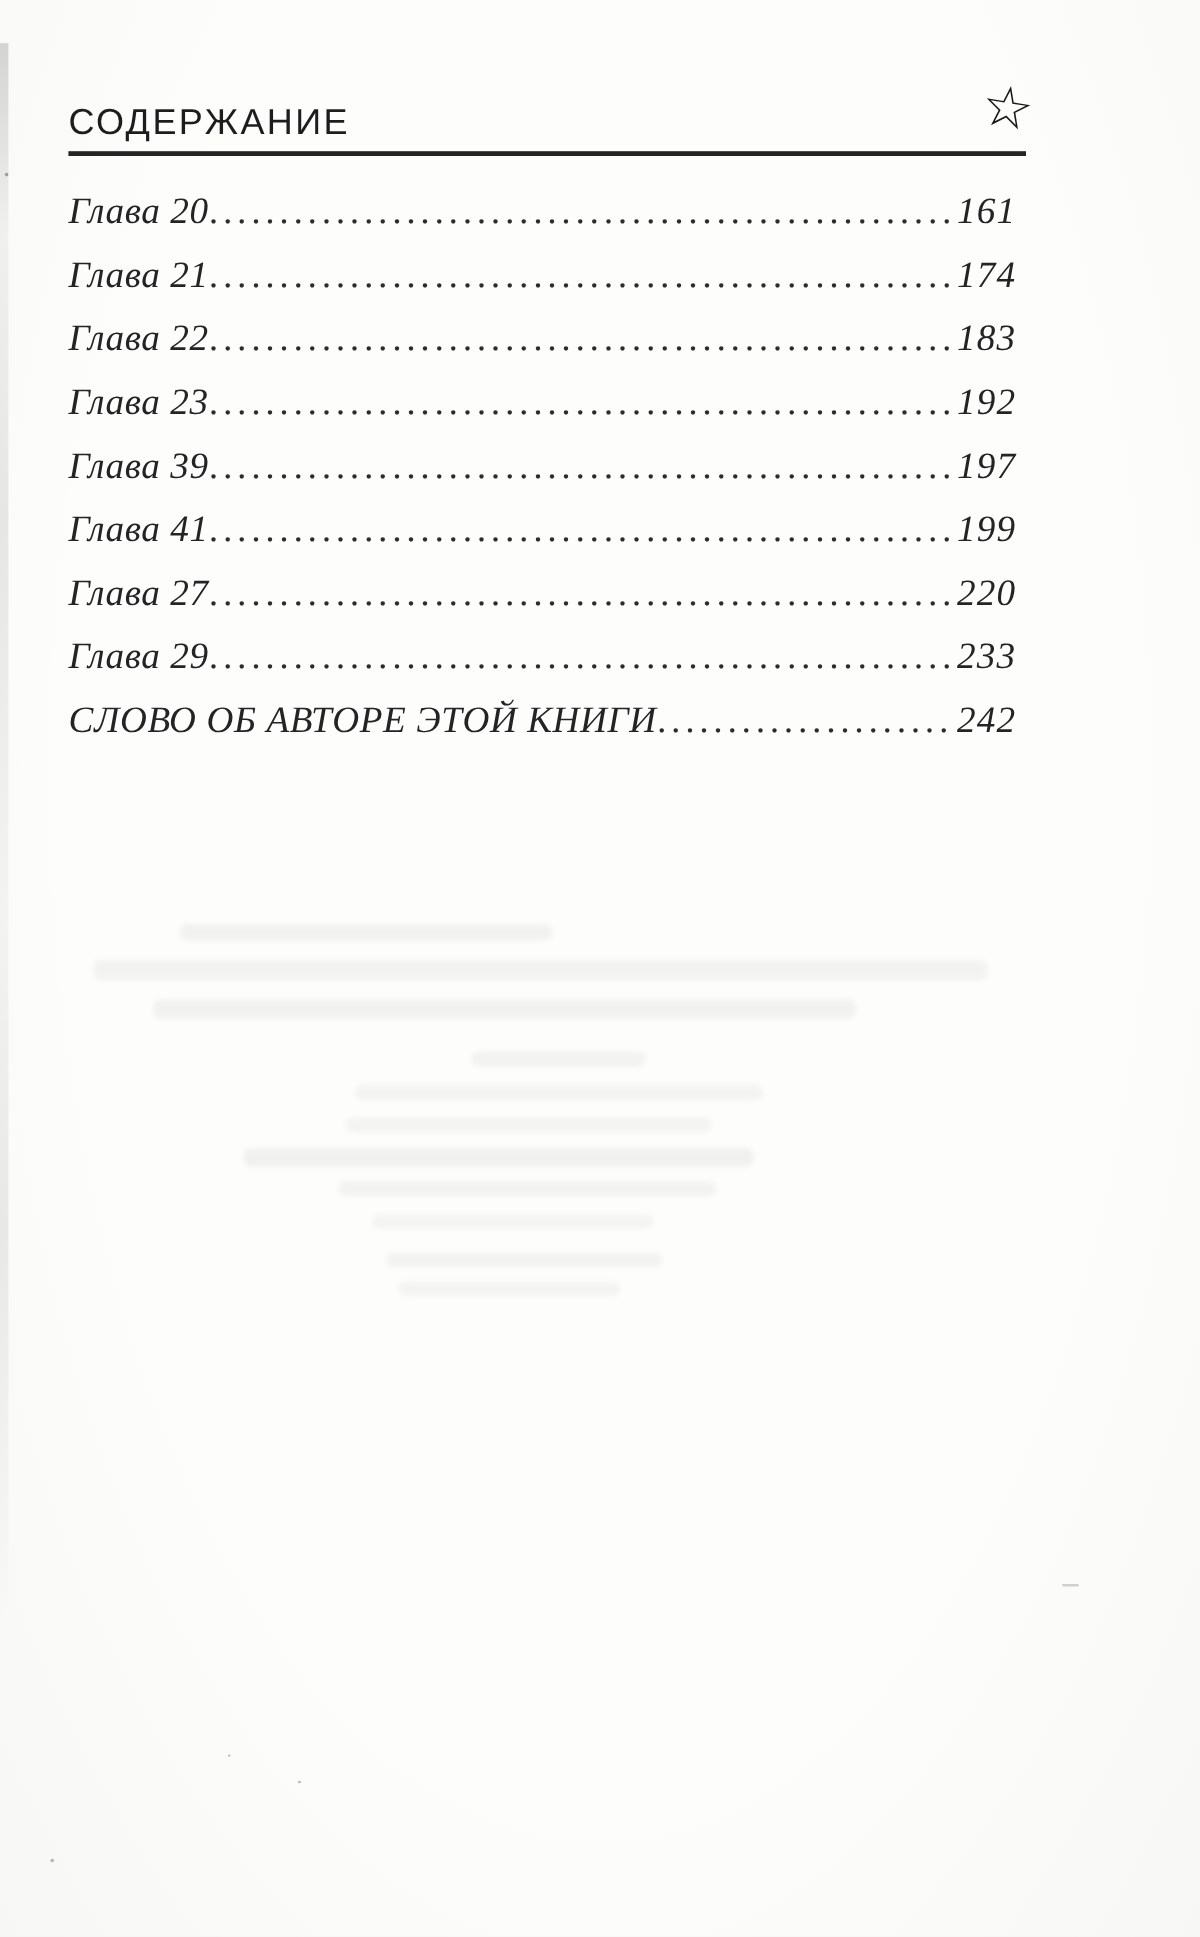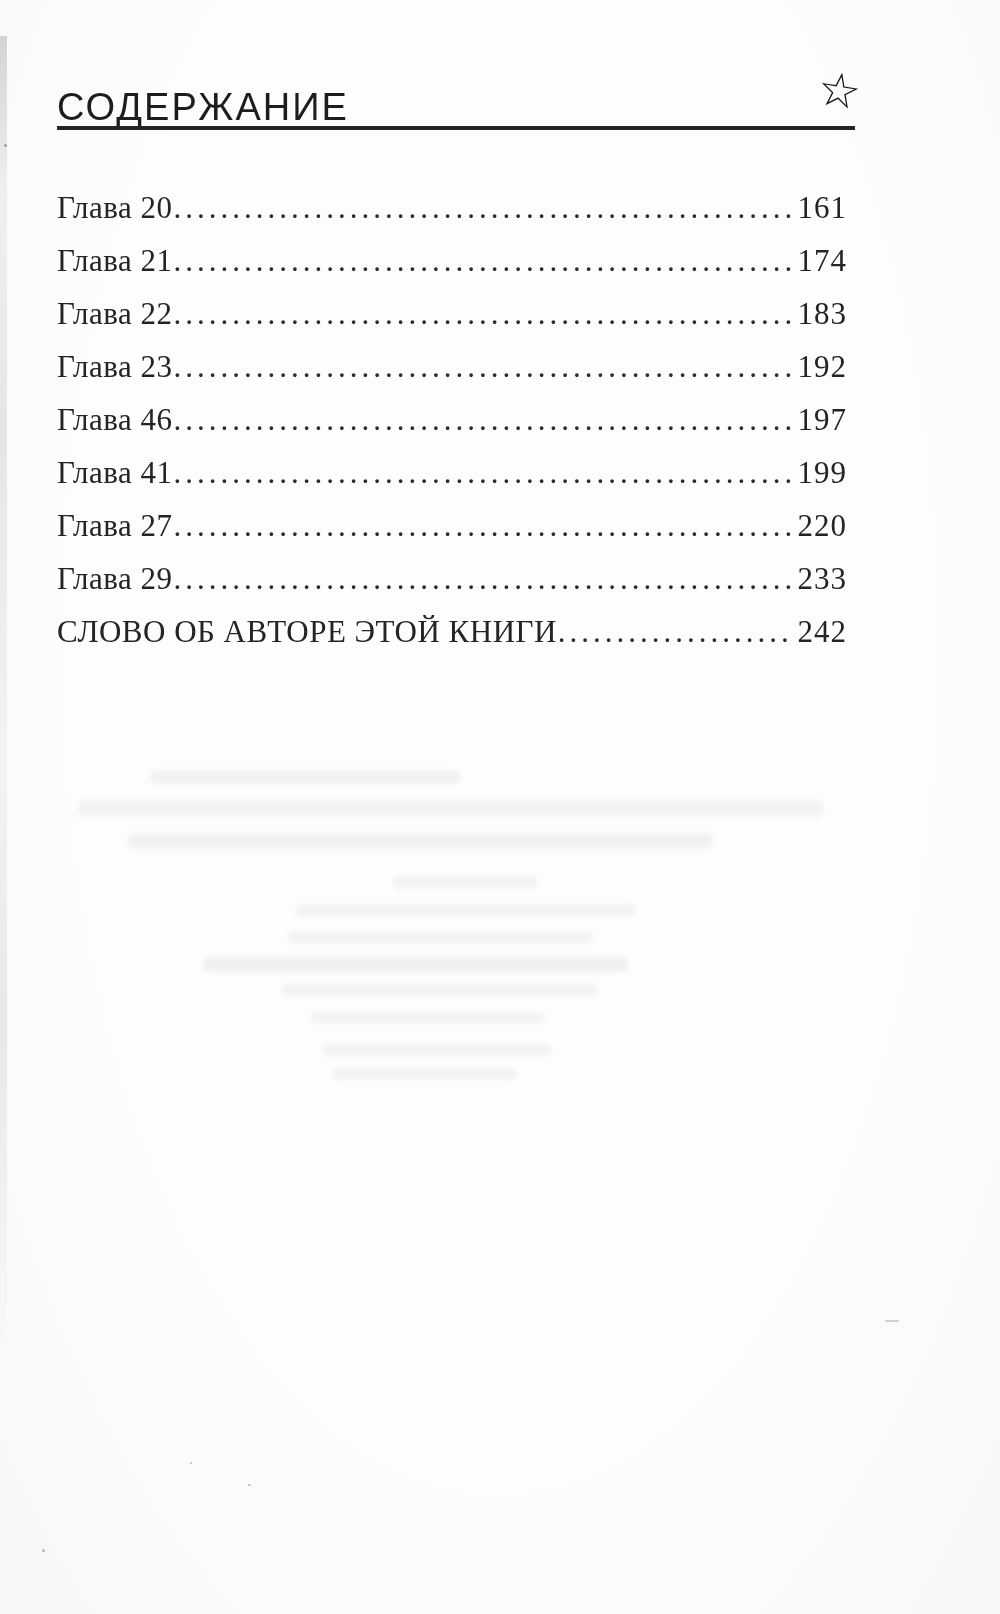--- a/index.html
+++ b/index.html
@@ -41,21 +41,21 @@
     position:absolute;
     background:#83837c;
     border-radius:6px;
     filter:blur(2px);
   }
   
   .header-title{
     position:absolute;
     left:57px;top:88px;
     font-family:"Liberation Sans", sans-serif;
-    font-size:38px;
+    font-size:30px;
     line-height:1;
     letter-spacing:2px;
     color:#1d1d1d;
   }
   .star{
     position:absolute;
     left:818px;top:66px;
     font-size:48px;
     line-height:1;
     color:#161616;
@@ -75,20 +75,21 @@
     width:790px;
   }
   .toc-row{
     display:flex;
     align-items:baseline;
     height:32px;
     margin-bottom:21px;
     font-size:31px;
     line-height:32px;
     color:var(--ink);
+    font-style:italic;
   }
   .toc-row.final{
     margin-top:14px;
     text-align:center;
   }
   .toc-label{
     white-space:nowrap;
     letter-spacing:.5px;
   }
   .toc-dots{
@@ -98,21 +99,20 @@
     margin:0 5px 0 1px;
     color:#2c2c2c;
   }
   .toc-dots::after{
     content:"........................................................................................................................................";
     letter-spacing:4px;
   }
   .toc-page{
     white-space:nowrap;
     letter-spacing:1px;
-    margin-top:32px;
   }
 </style>
 </head>
 <body>
 
 <div class="page">
 
   <div class="scan-edge"></div>
 
   <div class="smudge" style="left:150px;top:770px;width:310px;height:14px;opacity:.09;"></div>
@@ -156,21 +156,21 @@
       <span class="toc-page">183</span>
     </div>
 
     <div class="toc-row">
       <span class="toc-label">Глава 23</span>
       <span class="toc-dots"></span>
       <span class="toc-page">192</span>
     </div>
 
     <div class="toc-row">
-      <span class="toc-label">Глава 46</span>
+      <span class="toc-label">Глава 39</span>
       <span class="toc-dots"></span>
       <span class="toc-page">197</span>
     </div>
 
     <div class="toc-row">
       <span class="toc-label">Глава 41</span>
       <span class="toc-dots"></span>
       <span class="toc-page">199</span>
     </div>
 

